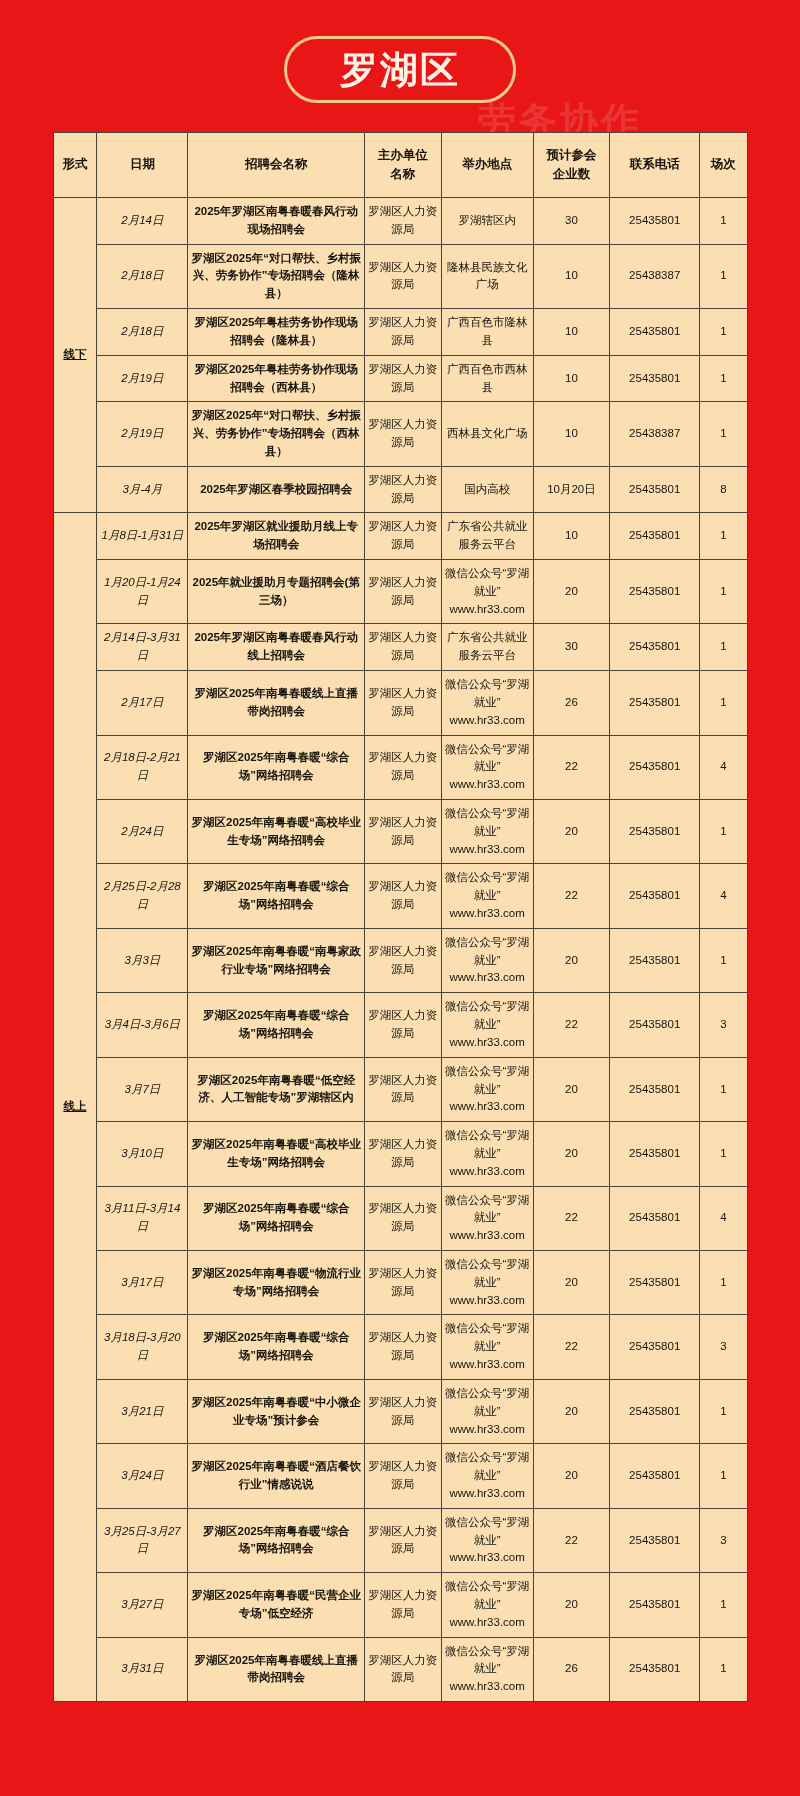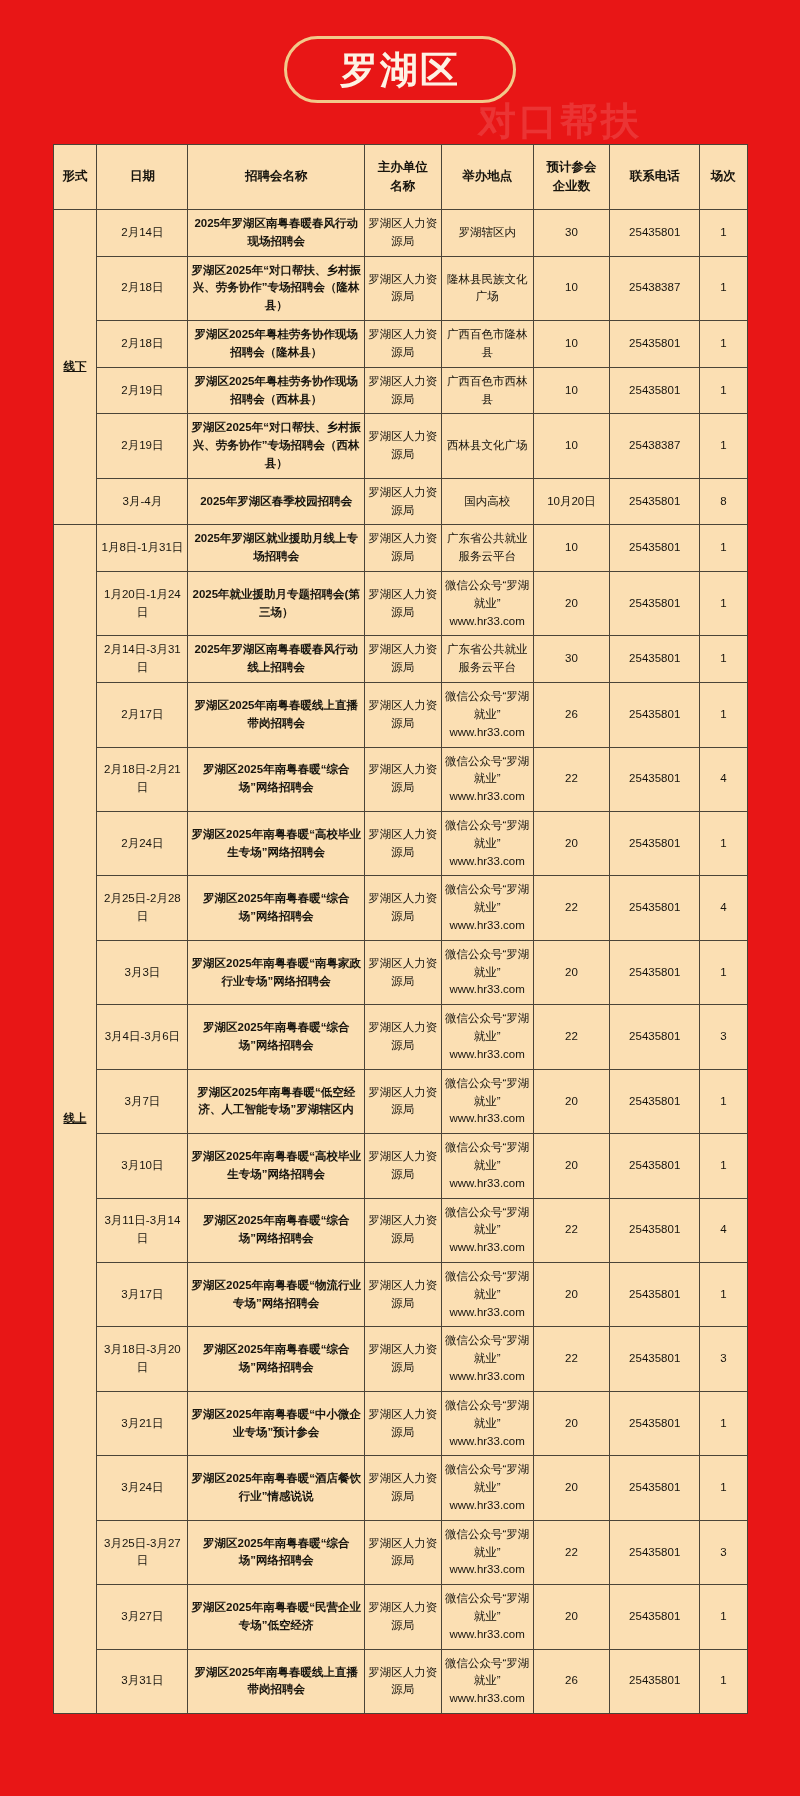--- a/index.html
+++ b/index.html
@@ -49,21 +49,21 @@
     font-weight: bold;
     color: rgba(255, 255, 255, 0.13);
     letter-spacing: 3px;
     pointer-events: none;
     user-select: none;
   }
 
   
   .table-wrap {
     position: relative;
-    margin: 16px auto;
+    margin: 4px auto;
     width: 695px;
     padding-bottom: 22px;
   }
   table.sched {
     border-collapse: collapse;
     width: 695px;
     background: #fbdfb3;
     table-layout: fixed;
   }
   table.sched th,
@@ -90,21 +90,21 @@
     width: 39px;
     padding: 2px;
     text-decoration: underline;
   }
   td.name-cell {
     font-weight: bold;
     font-size: 12px;
     line-height: 1.6;
     padding: 6px 4px;
   }
-  td.date-cell { font-size: 11.5px; }
+  td.date-cell { font-size: 11.5px; font-style: italic; }
   td.org-cell  { font-size: 11.5px; line-height: 1.6; }
   td.venue-cell{ font-size: 11.5px; line-height: 1.6; }
   td.num-cell, td.tel-cell, td.sessions-cell { font-size: 11.5px; }
 
   
   col.c-mode     { width: 39px;  }
   col.c-date     { width: 81px;  }
   col.c-name     { width: 157px; }
   col.c-org      { width: 68px;  }
   col.c-venue    { width: 82px;  }
@@ -112,21 +112,21 @@
   col.c-tel      { width: 80px;  }
   col.c-sessions { width: 42px;  }
 </style>
 </head>
 <body>
 
 <div class="header">
   <div class="title-pill">
     <span class="title-text">罗湖区</span>
   </div>
-  <div class="watermark">对口帮扶</div>
+  <div class="watermark">劳务协作</div>
 </div>
 
 <div class="table-wrap">
   <table class="sched">
     <colgroup>
       <col class="c-mode">
         <col class="c-date">
         <col class="c-name">
         <col class="c-org">
       <col class="c-venue">

